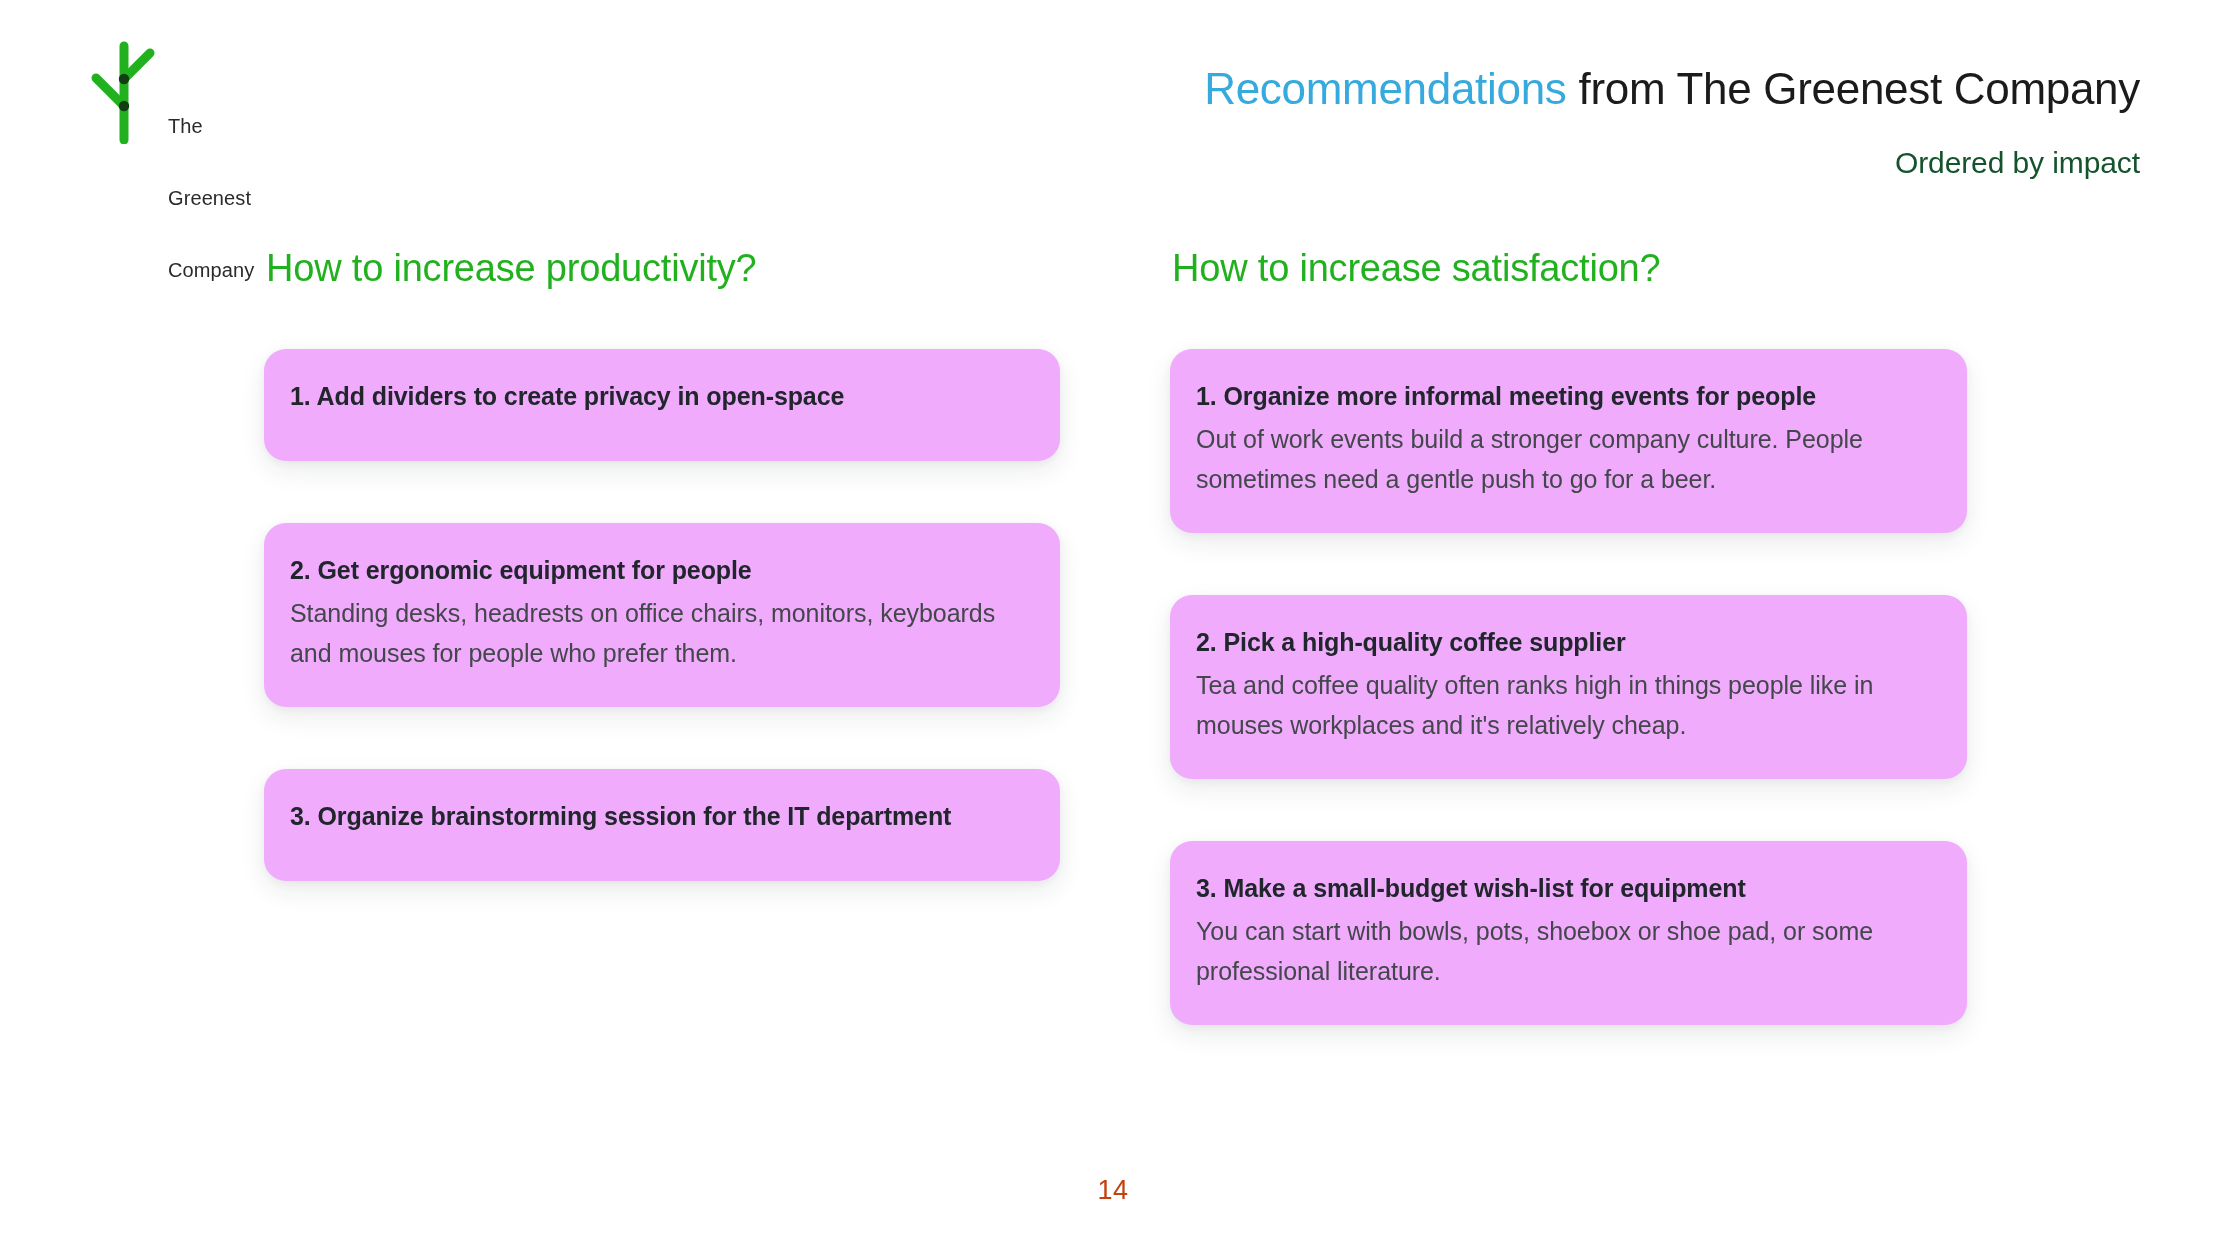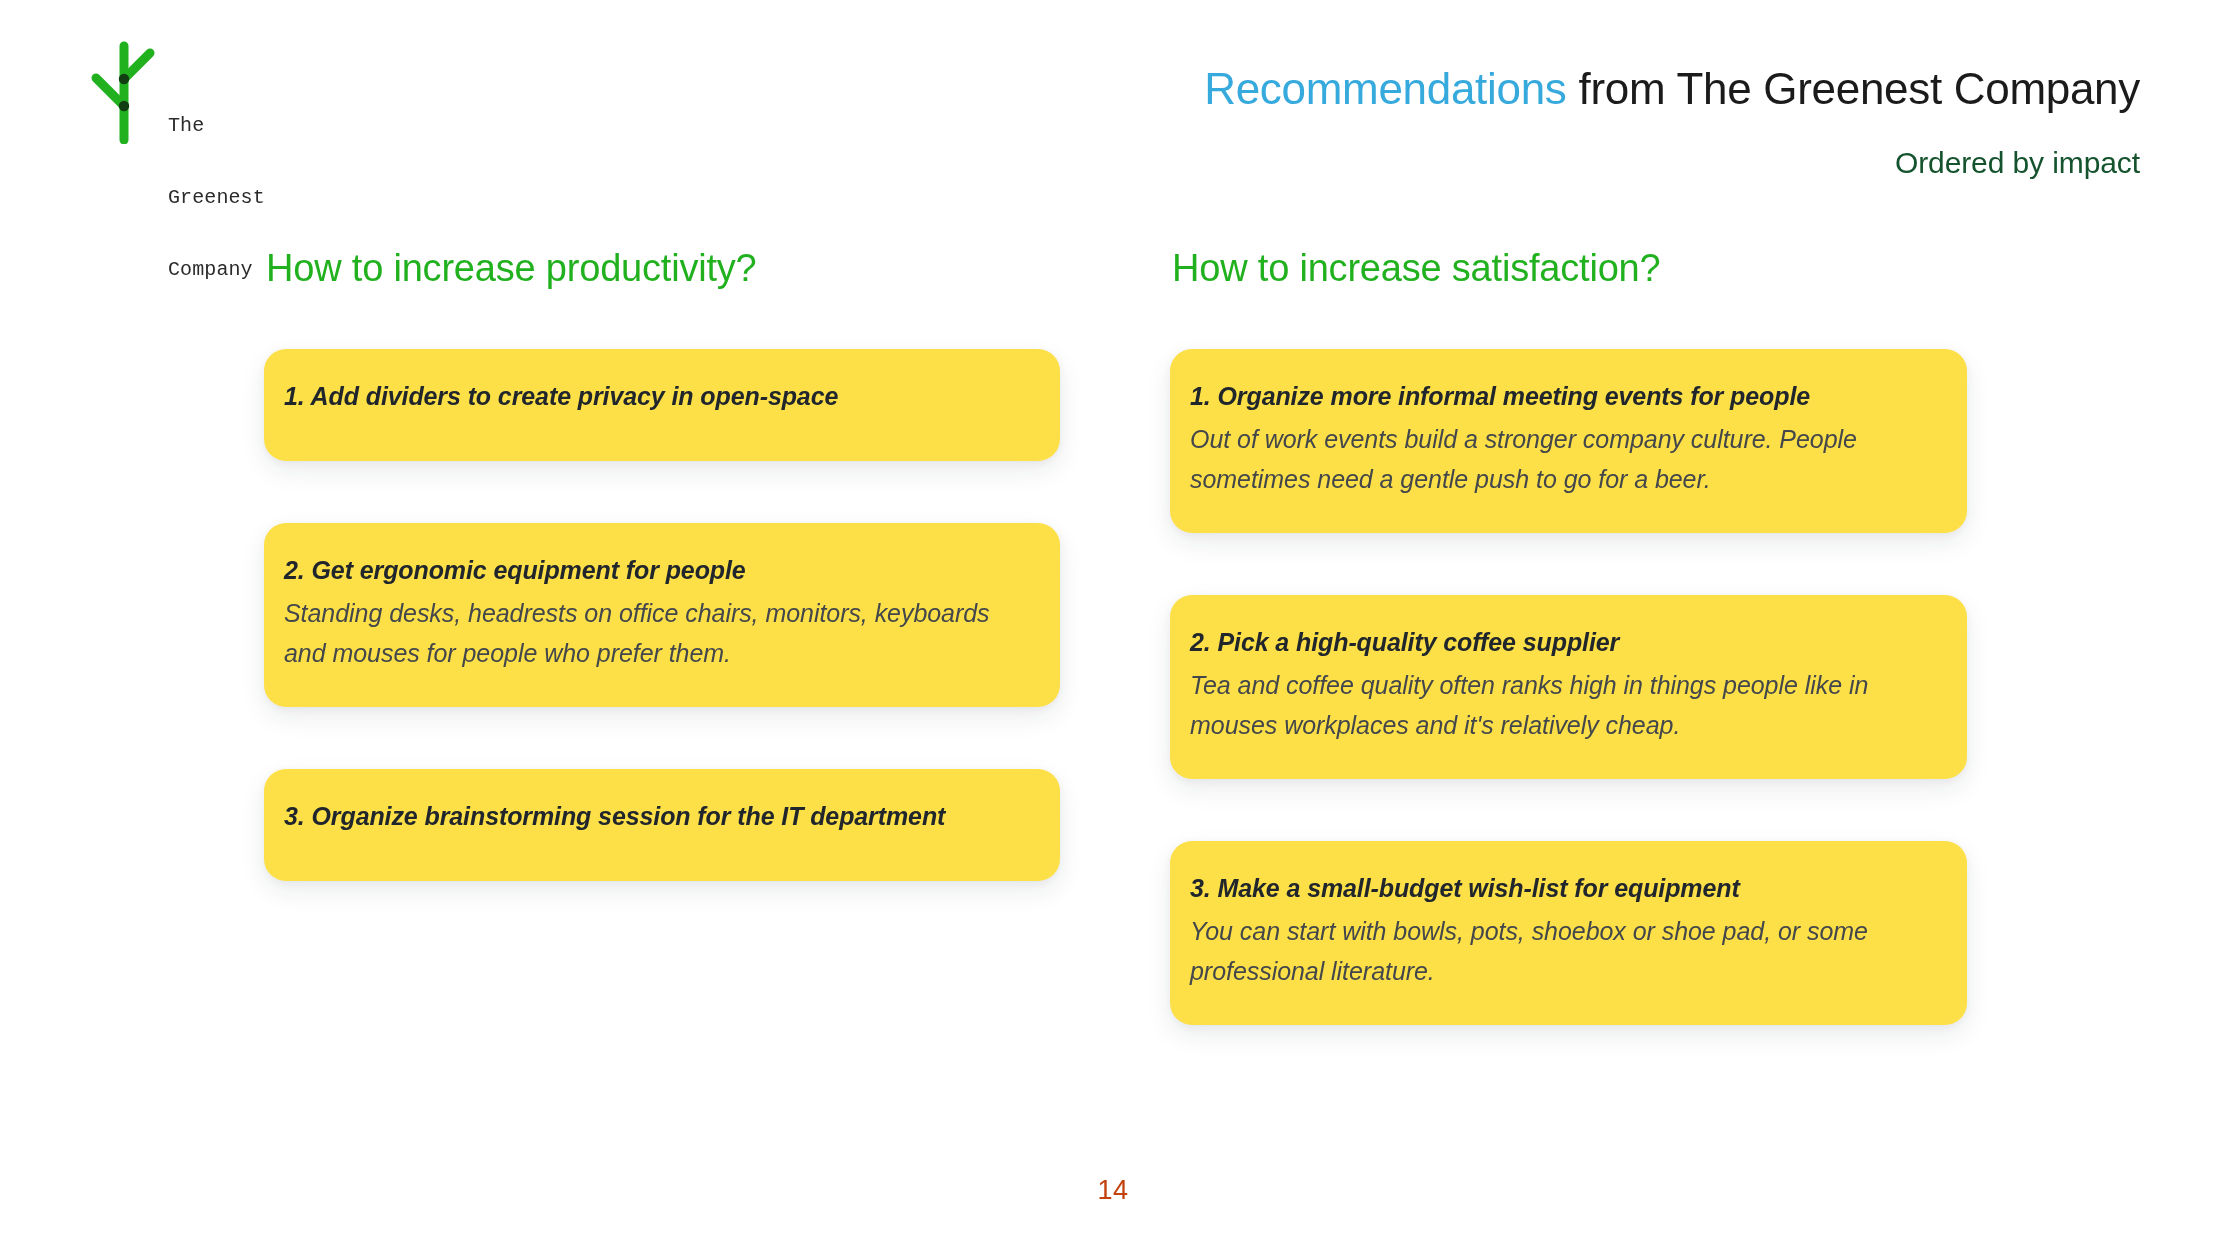--- a/index.html
+++ b/index.html
@@ -31,21 +31,21 @@
     height: 108px;
   }
   .logo-text {
     position: absolute;
     left: 82px;
     top: 30px;
     color: #2b2b2b;
     font-size: 20px;
     line-height: 24px;
     letter-spacing: 0.1px;
-    font-family: Liberation Mono, monospace;
+    font-family: Liberation Sans, sans-serif;
     white-space: pre;
   }
 
   
   .header-title {
     position: absolute;
     right: 86px;
     top: 62px;
     font-size: 44px;
     line-height: 54px;
@@ -86,29 +86,28 @@
     font-size: 38px;
     line-height: 46px;
     color: #21b11f;
     letter-spacing: -0.2px;
     margin: 0 0 58px 2px;
     white-space: nowrap;
     font-weight: 400;
   }
 
   .card {
-    background: #fde047;
+    background: #f0abfc;
     border-radius: 22px;
     box-shadow: 0 10px 26px rgba(28, 38, 52, 0.085),
                 0 2px 8px rgba(28, 38, 52, 0.05);
-    padding: 30px 34px 34px 20px;
+    padding: 30px 34px 34px 26px;
     margin-bottom: 62px;
     min-height: 112px;
     box-sizing: border-box;
-    font-style: italic;
   }
   .card:last-child { margin-bottom: 0; }
 
   .card-title {
     font-size: 25px;
     line-height: 34px;
     font-weight: bold;
     color: #20262c;
     margin: 0 0 6px 0;
     letter-spacing: -0.1px;

